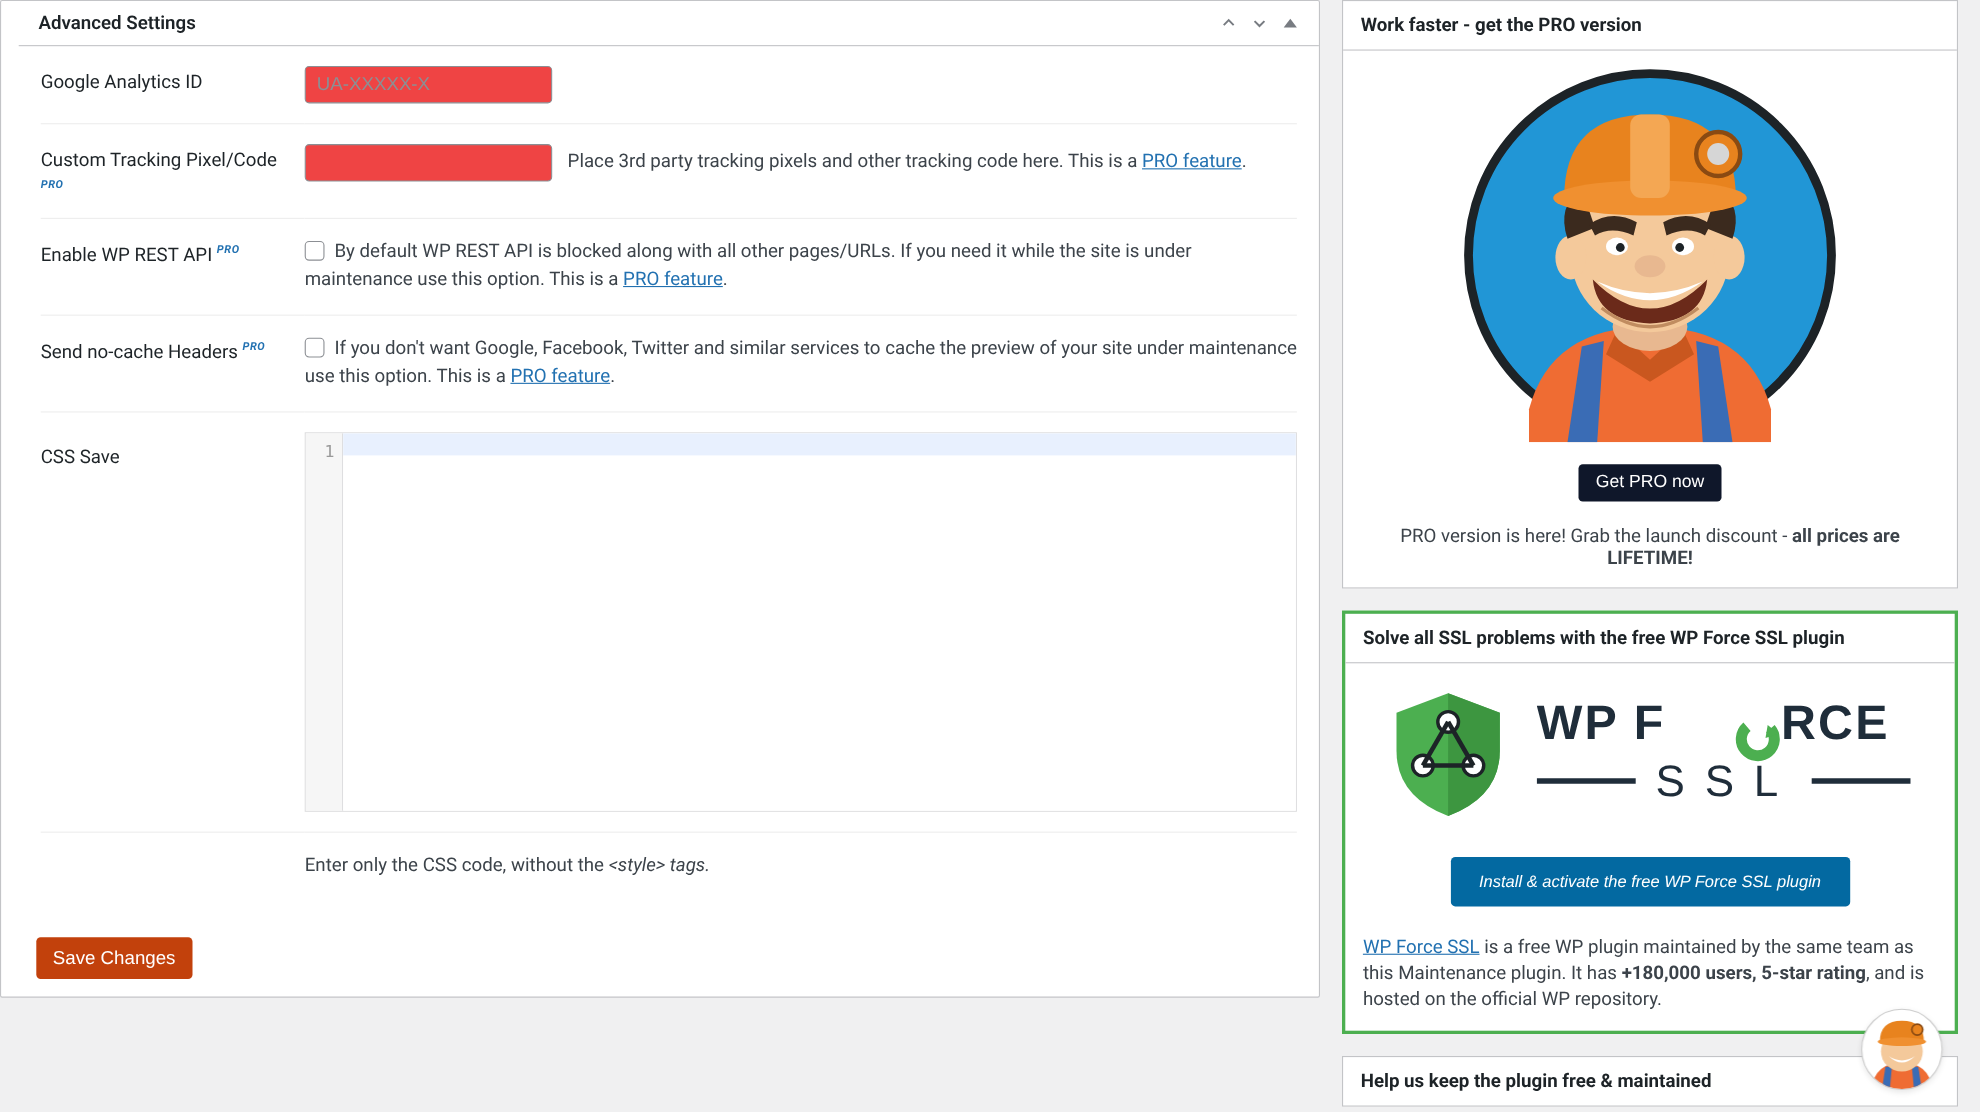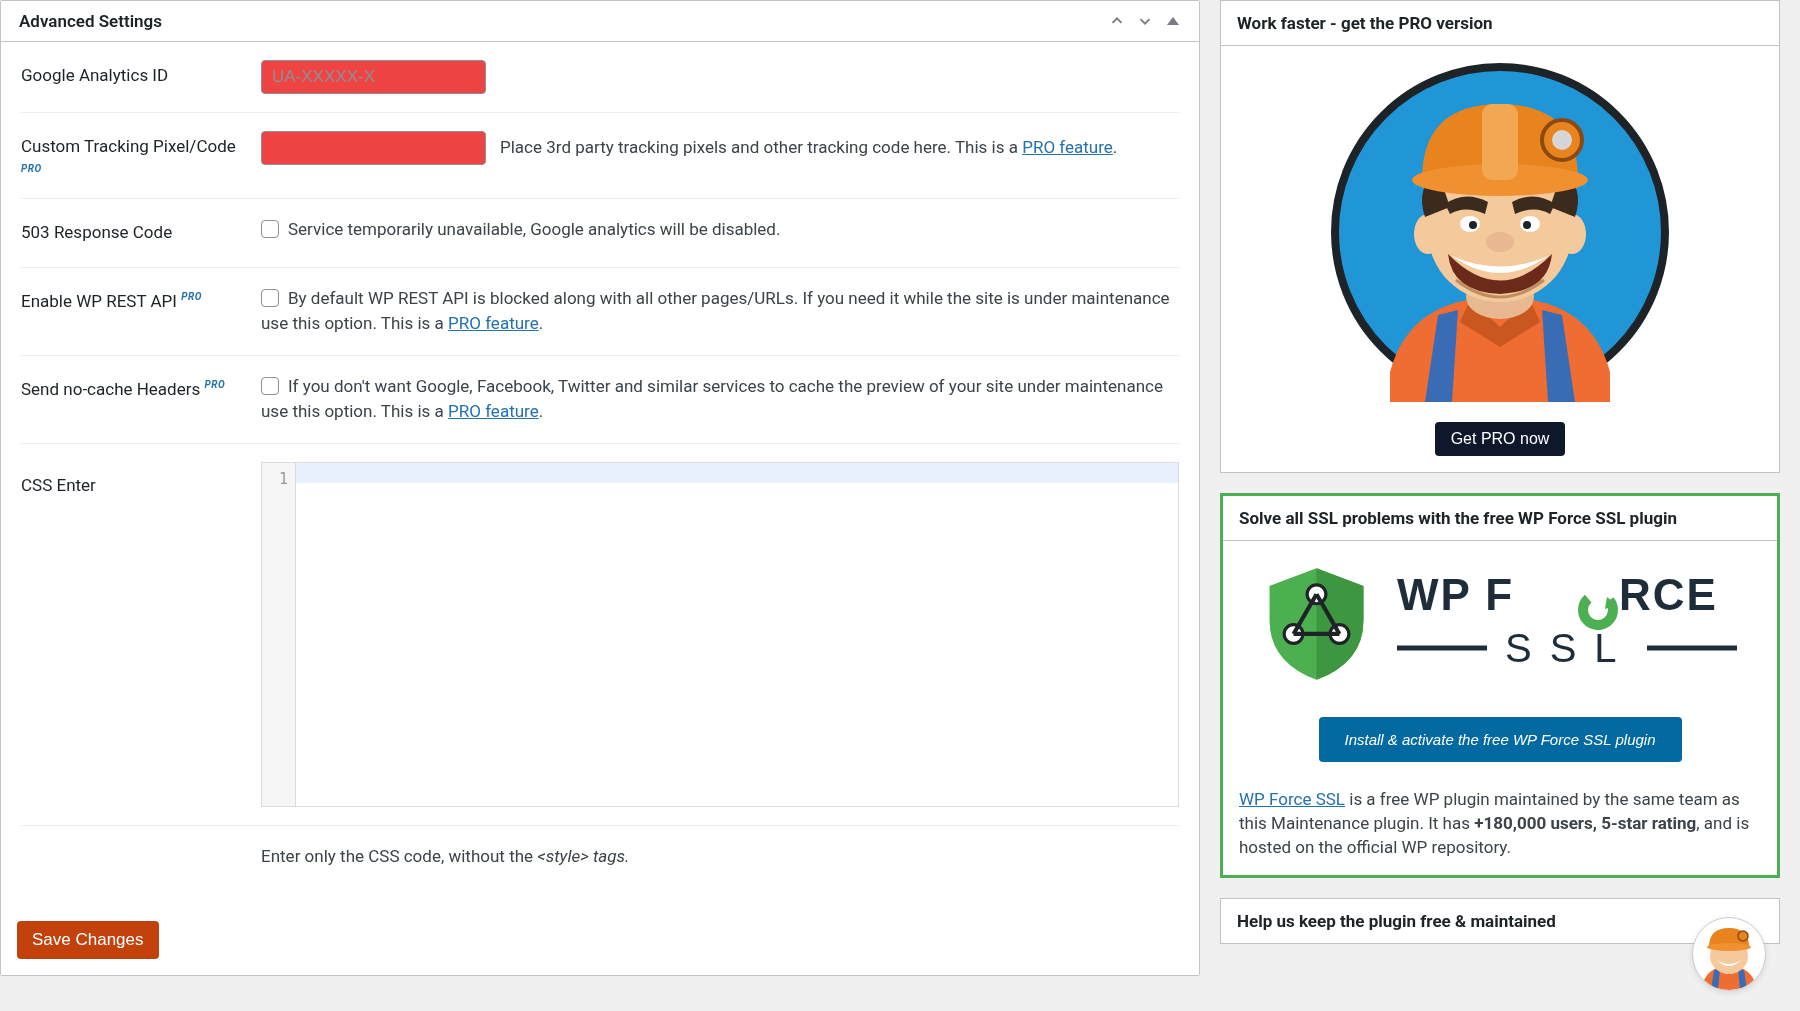--- a/index.html
+++ b/index.html
@@ -23,20 +23,21 @@
     .right-col {
       width: 580px;
       flex-shrink: 0;
       padding-right: 20px;
     }
     .postbox {
       background: #fff;
       border: 1px solid #c3c4c7;
       border-radius: 2px;
       margin-bottom: 20px;
+      padding-left: 16px;
     }
     .postbox-header {
       display: flex;
       align-items: center;
       justify-content: space-between;
       border-bottom: 1px solid #c3c4c7;
       padding: 0 12px;
     }
     .postbox-header h2 {
       font-size: 17px;
@@ -315,45 +316,39 @@
               <span class="pro-tag block">PRO</span>
             </th>
             <td>
               <input type="text" style="">
               <span class="desc">
                 <span>Place 3rd party tracking pixels and other tracking code here. This is a </span><a href="#" class="pro-link">PRO feature</a><span>.</span>
               </span>
             </td>
           </tr>
           <tr>
-            <th>503 Response Code</th>
-            <td>
-              <span class="check"></span><span>Service temporarily unavailable, Google analytics will be disabled.</span>
-            </td>
-          </tr>
-          <tr>
             <th>
               <span>Enable WP REST API</span>
               <span class="pro-tag">PRO</span>
             </th>
             <td>
               <span class="check"></span><span>By default WP REST API is blocked along with all other pages/URLs. If you need it while the site is under maintenance use this option. This is a </span><a href="#" class="pro-link">PRO feature</a><span>.</span>
             </td>
           </tr>
           <tr>
             <th>
               <span>Send no-cache Headers</span>
               <span class="pro-tag">PRO</span>
             </th>
             <td>
               <span class="check"></span><span>If you don't want Google, Facebook, Twitter and similar services to cache the preview of your site under maintenance use this option. This is a </span><a href="#" class="pro-link">PRO feature</a><span>.</span>
             </td>
           </tr>
           <tr>
-            <th style="padding-top:30px">CSS Enter</th>
+            <th style="padding-top:30px">CSS Save</th>
             <td>
               <div class="code-editor-wrap">
                 <div class="gutter"><span>1</span></div>
                 <div class="code-area">
                       <div class="code-line-hl"></div>
                     </div>
               </div>
             </td>
           </tr>
           <tr>
@@ -410,20 +405,23 @@
           <circle cx="197" cy="163" r="4" fill="#1d2327"></circle>
 
           <ellipse cx="170" cy="180" rx="14" ry="10" fill="#e8b890"></ellipse>
 
           <path d="M118 192 Q 170 245 222 192 Q 218 230 170 232 Q 122 230 118 192 Z" fill="#6b2a1a"></path>
           <path d="M122 194 Q 170 228 218 194 Q 170 215 122 194 Z" fill="#fff"></path>
 
           <path d="M126 218 Q 170 252 214 218" stroke="#c08c60" stroke-width="3" fill="none"></path>
         </svg>
         <button class="btn-blue">Get PRO now</button>
+        <div class="launch-text">
+          <span>PRO version is here! Grab the launch discount - </span><b>all prices are LIFETIME!</b>
+        </div>
       </div>
     </div>
 
     <div class="sidebar-box green">
       <div class="hd">Solve all SSL problems with the free WP Force SSL plugin</div>
       <div class="bd">
         <div class="wpf-logo">
           <svg class="shield" viewBox="0 0 100 115">
             <path d="M50 5 L95 22 L95 55 Q95 95 50 112 Q5 95 5 55 L5 22 Z" fill="#4caf50"></path>
             <path d="M50 5 L95 22 L95 55 Q95 95 50 112 L50 5 Z" fill="#3d9640"></path>

